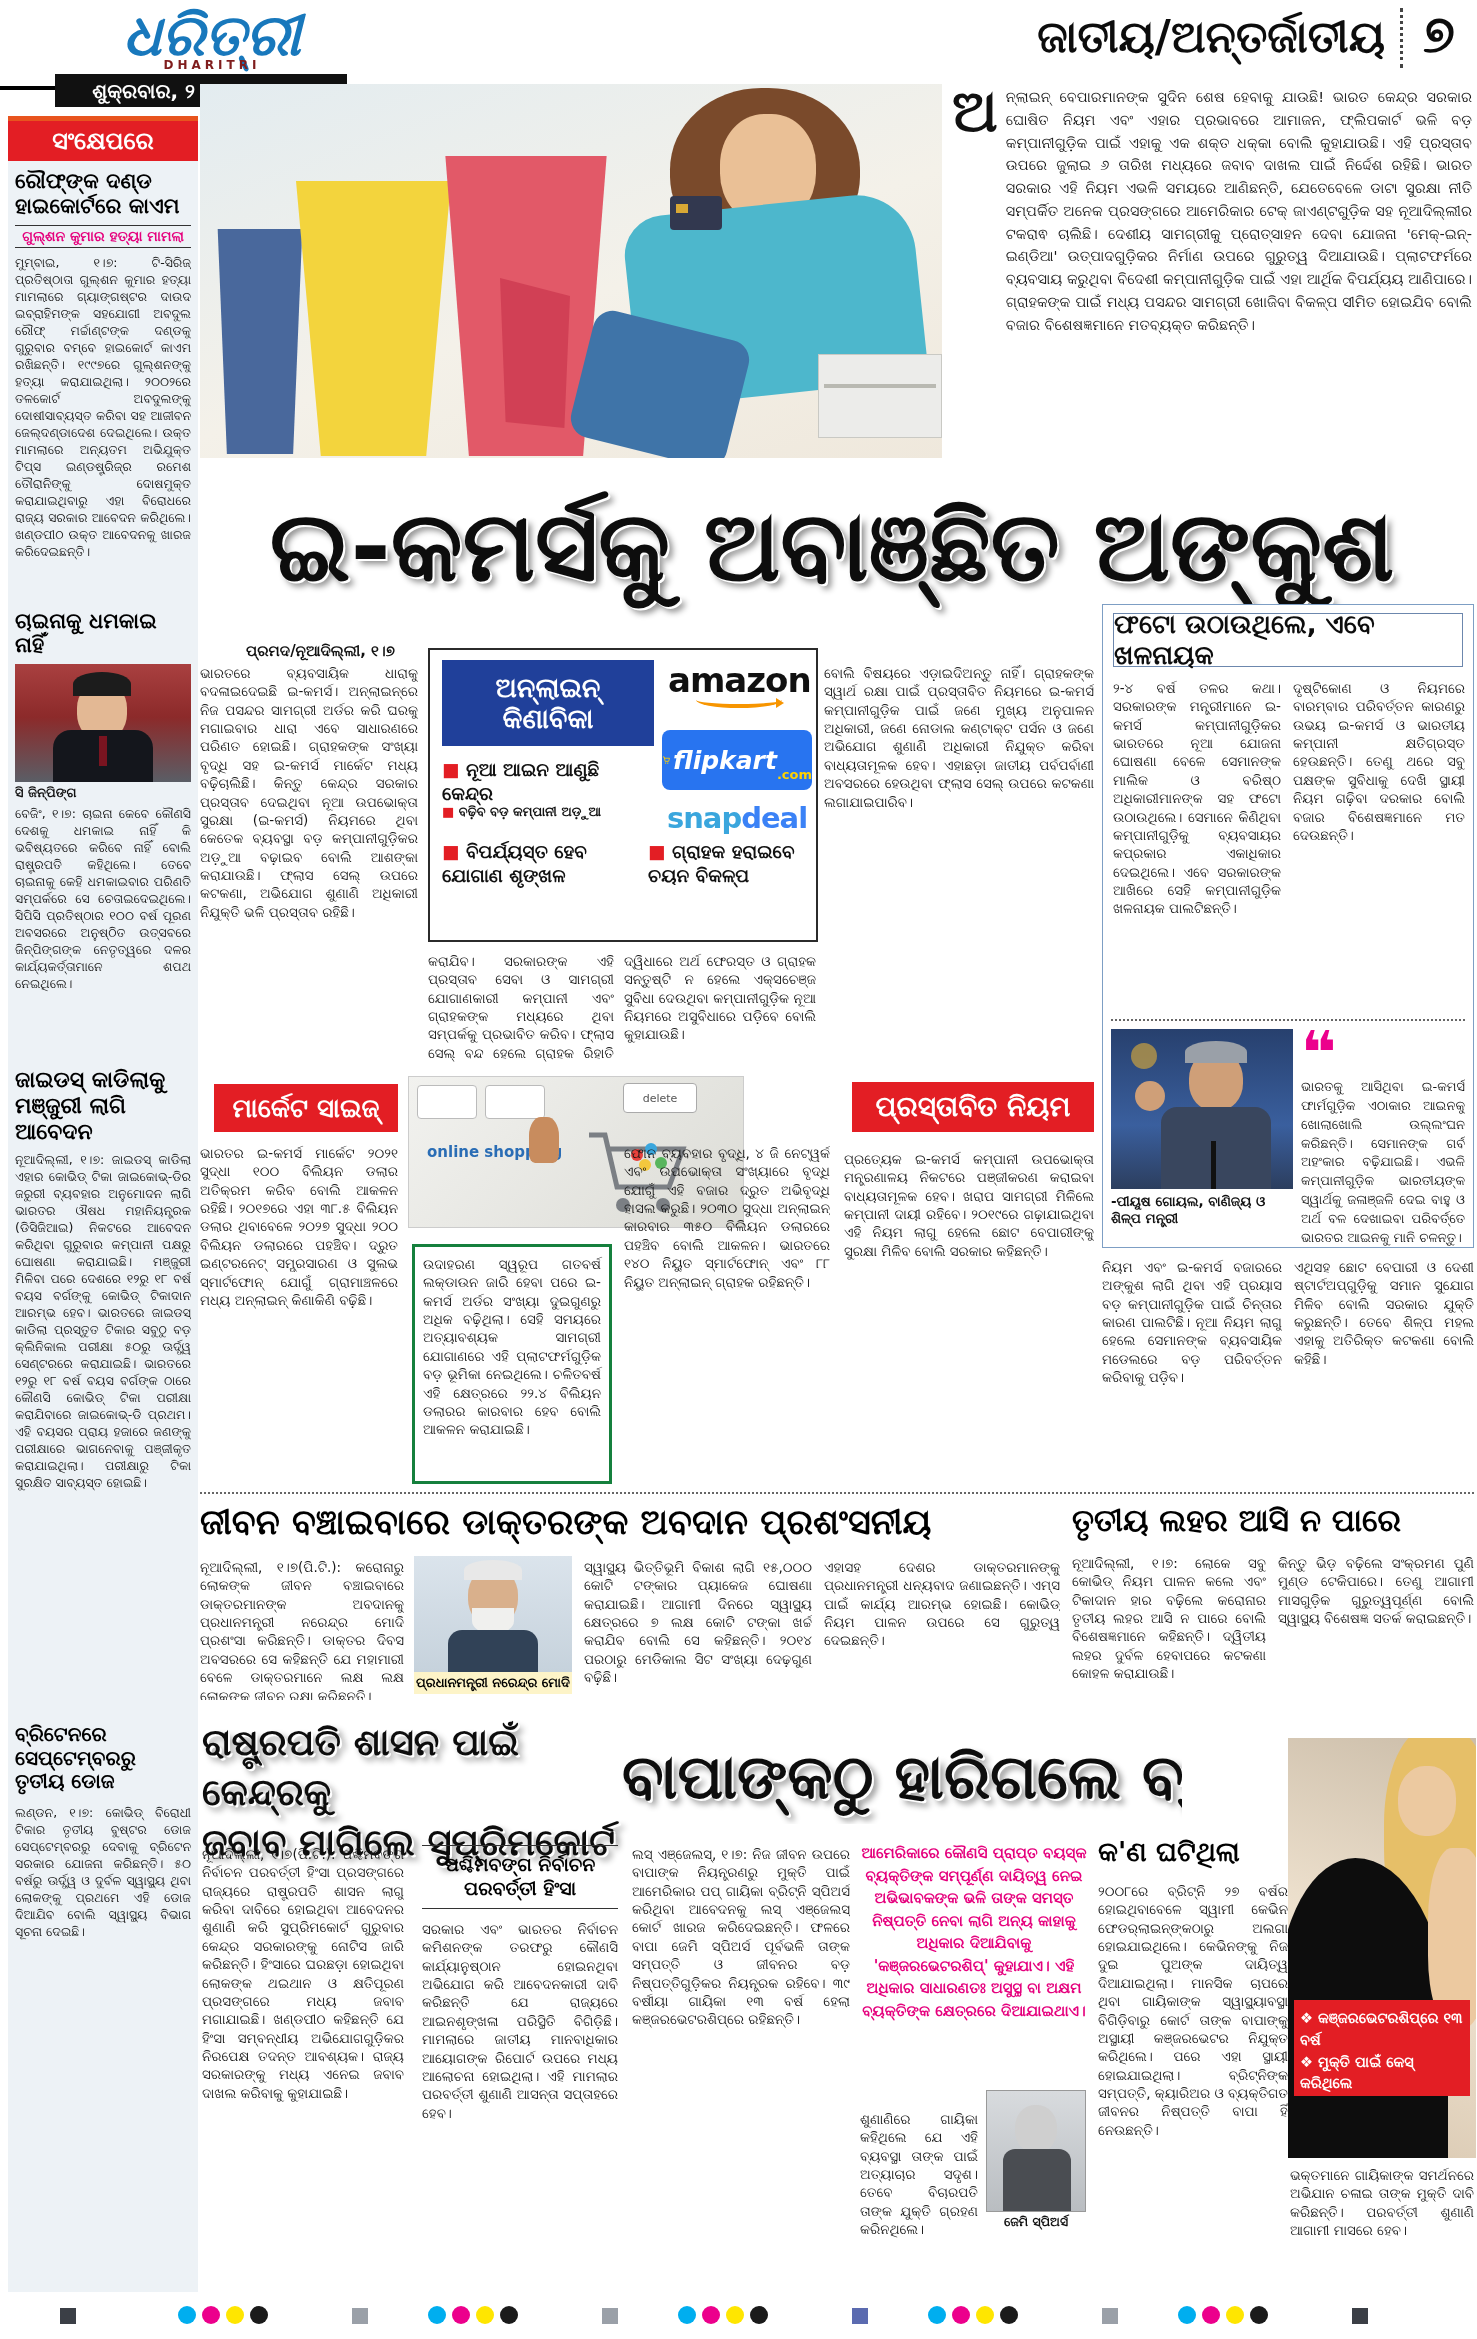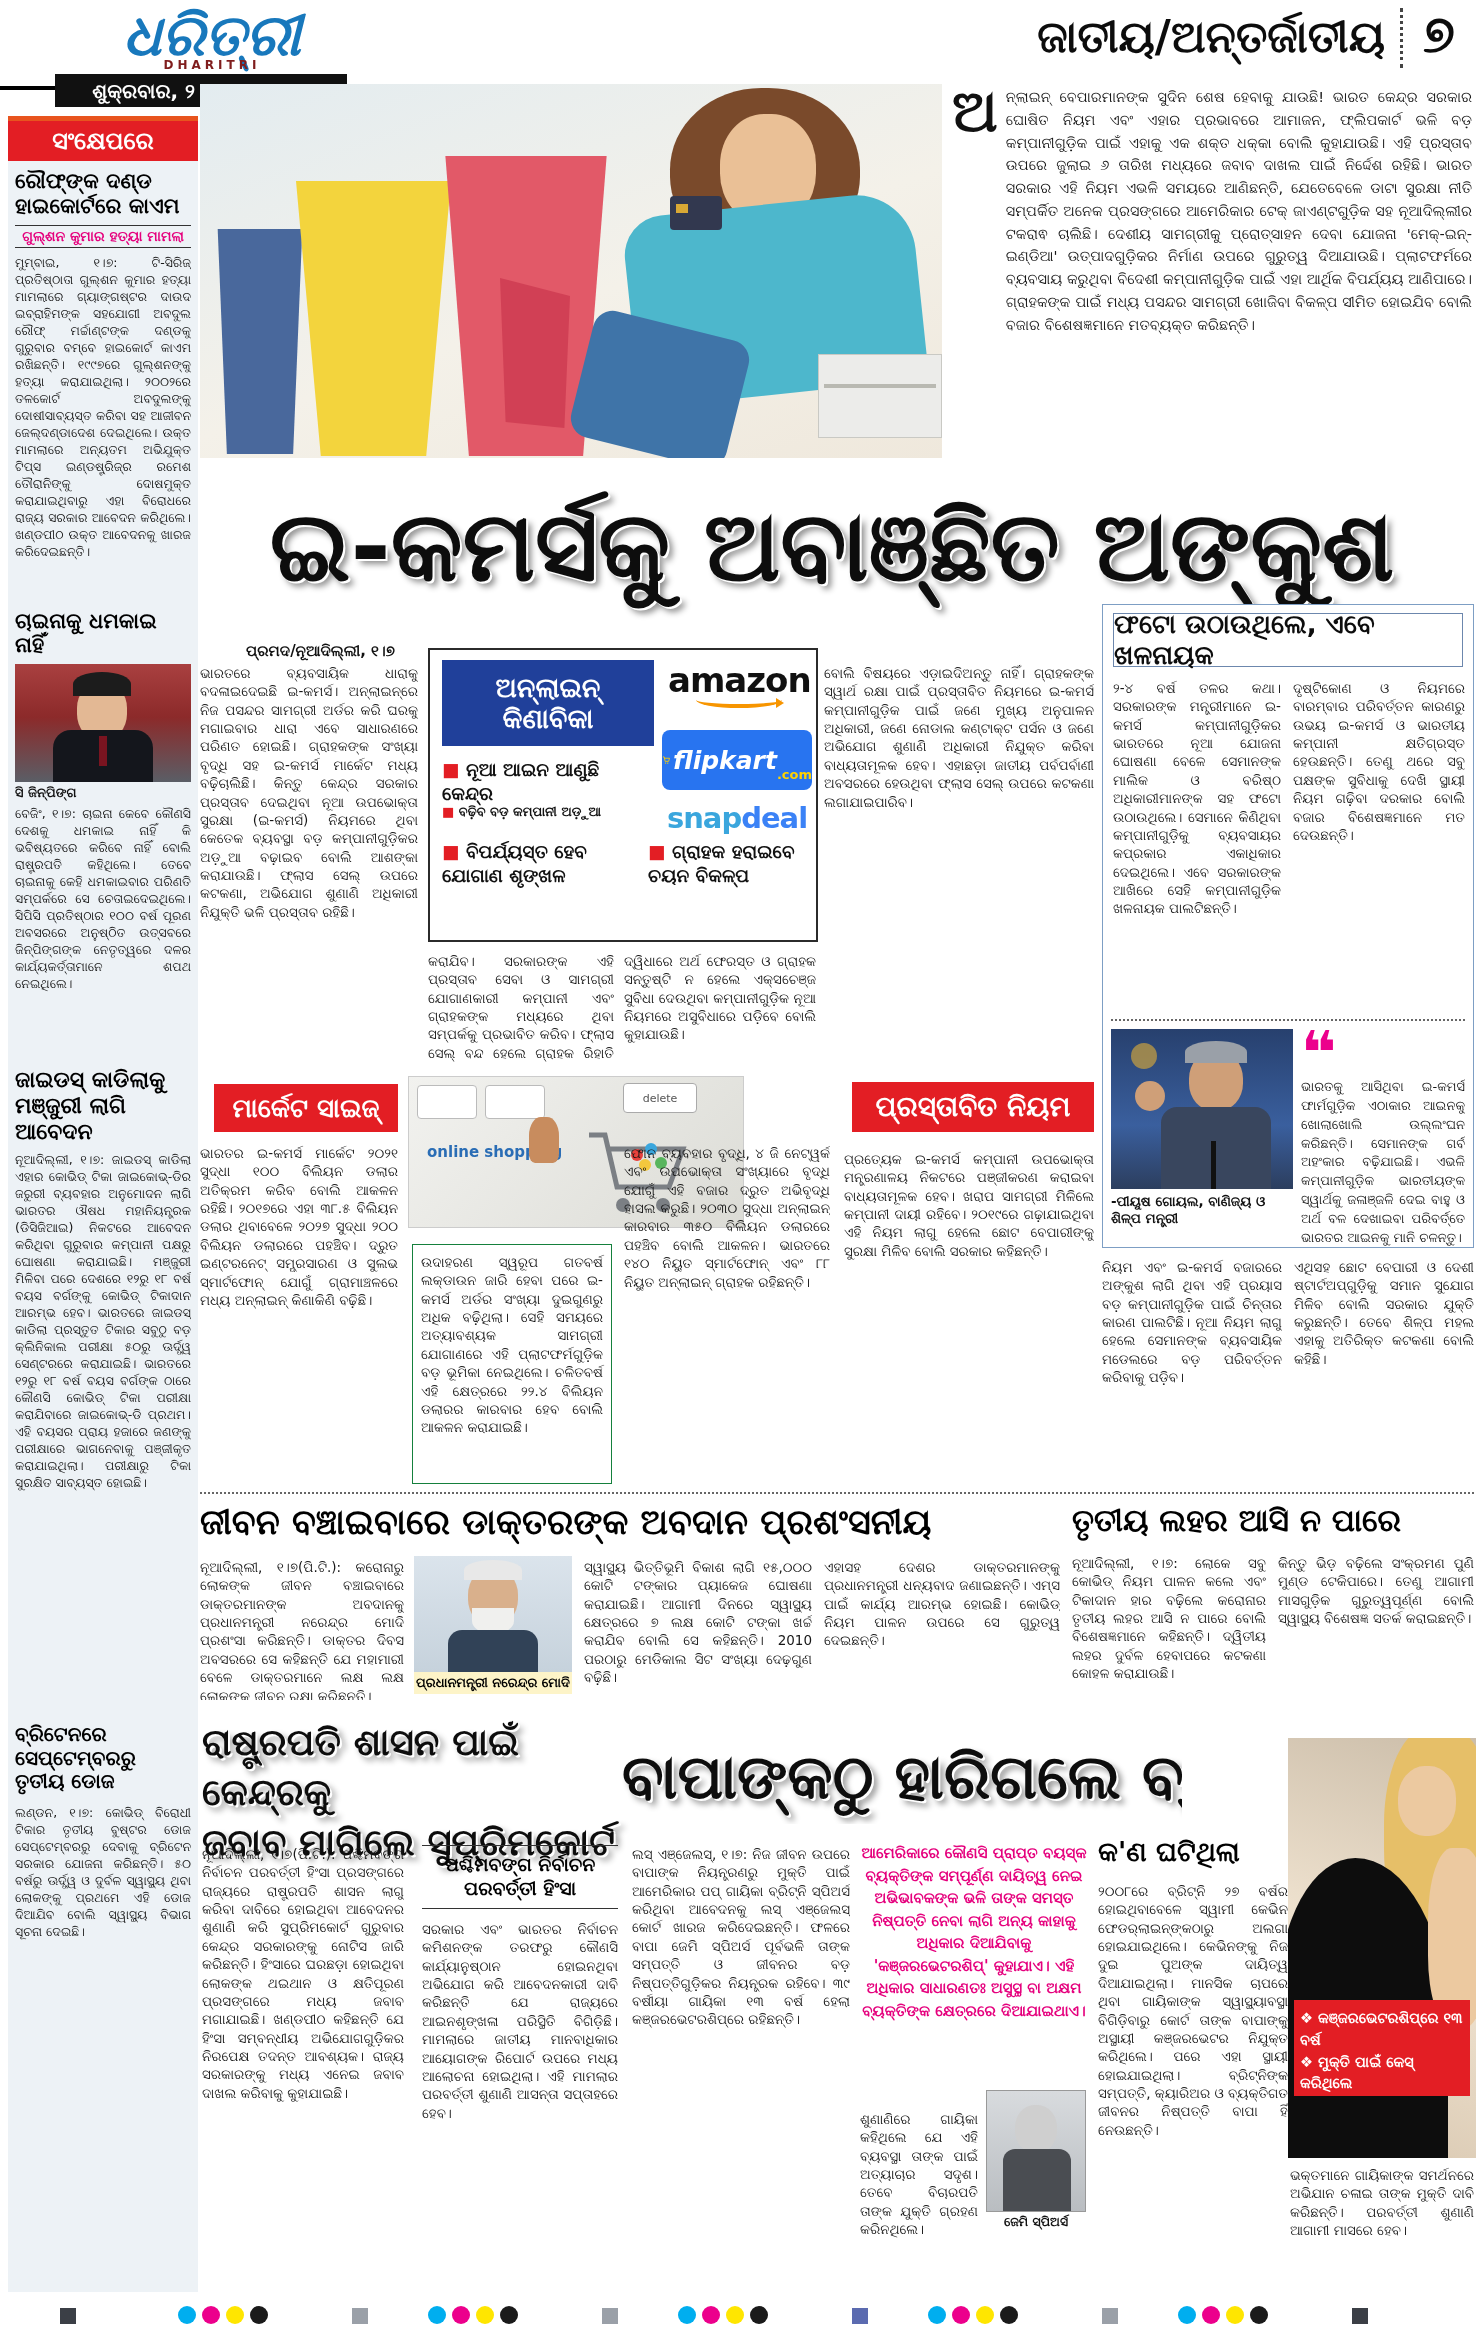--- a/index.html
+++ b/index.html
@@ -128,21 +128,21 @@
       <circle cx="58" cy="30" r="6" fill="#e8413c"></circle>
         <circle cx="72" cy="24" r="6" fill="#3aa6dd"></circle>
         <circle cx="66" cy="40" r="6" fill="#f3c73d"></circle>
         <circle cx="82" cy="38" r="6" fill="#59b55e"></circle>
     </svg>
     <div style="position:absolute;left:120px;top:40px;width:30px;height:46px;background:#c88c5e;border-radius:40% 40% 20% 20%;"></div>
   </div>
   <div class="abs red-label" style="left:852px;top:1082px;width:242px;height:50px;font-size:28px;">ପ୍ରସ୍ତାବିତ ନିୟମ</div>
 
   <div class="abs txt" style="left:200px;top:1144px;width:198px;height:340px;">ଭାରତର ଇ-କମର୍ସ ମାର୍କେଟ ୨୦୨୧ ସୁଦ୍ଧା ୧୦୦ ବିଲିୟନ ଡଲାର ଅତିକ୍ରମ କରିବ ବୋଲି ଆକଳନ ରହିଛି। ୨୦୧୭ରେ ଏହା ୩୮.୫ ବିଲିୟନ ଡଲାର ଥିବାବେଳେ ୨୦୨୭ ସୁଦ୍ଧା ୨୦୦ ବିଲିୟନ ଡଲାରରେ ପହଞ୍ଚିବ। ଦ୍ରୁତ ଇଣ୍ଟରନେଟ୍ ସମ୍ପ୍ରସାରଣ ଓ ସୁଲଭ ସ୍ମାର୍ଟଫୋନ୍ ଯୋଗୁଁ ଗ୍ରାମାଞ୍ଚଳରେ ମଧ୍ୟ ଅନ୍‌ଲାଇନ୍ କିଣାକିଣି ବଢ଼ିଛି।</div>
-  <div class="abs txt" style="left:412px;top:1244px;width:200px;height:240px;border:1px solid #15803d;padding:8px;">ଉଦାହରଣ ସ୍ୱରୂପ ଗତବର୍ଷ ଲକ୍‌ଡାଉନ ଜାରି ହେବା ପରେ ଇ-କମର୍ସ ଅର୍ଡର ସଂଖ୍ୟା ଦୁଇଗୁଣରୁ ଅଧିକ ବଢ଼ିଥିଲା। ସେହି ସମୟରେ ଅତ୍ୟାବଶ୍ୟକ ସାମଗ୍ରୀ ଯୋଗାଣରେ ଏହି ପ୍ଲାଟଫର୍ମଗୁଡ଼ିକ ବଡ଼ ଭୂମିକା ନେଇଥିଲେ। ଚଳିତବର୍ଷ ଏହି କ୍ଷେତ୍ରରେ ୨୨.୪ ବିଲିୟନ ଡଲାରର କାରବାର ହେବ ବୋଲି ଆକଳନ କରାଯାଇଛି।</div>
+  <div class="abs txt" style="left:412px;top:1244px;width:200px;height:240px;border:3px solid #15803d;padding:8px;">ଉଦାହରଣ ସ୍ୱରୂପ ଗତବର୍ଷ ଲକ୍‌ଡାଉନ ଜାରି ହେବା ପରେ ଇ-କମର୍ସ ଅର୍ଡର ସଂଖ୍ୟା ଦୁଇଗୁଣରୁ ଅଧିକ ବଢ଼ିଥିଲା। ସେହି ସମୟରେ ଅତ୍ୟାବଶ୍ୟକ ସାମଗ୍ରୀ ଯୋଗାଣରେ ଏହି ପ୍ଲାଟଫର୍ମଗୁଡ଼ିକ ବଡ଼ ଭୂମିକା ନେଇଥିଲେ। ଚଳିତବର୍ଷ ଏହି କ୍ଷେତ୍ରରେ ୨୨.୪ ବିଲିୟନ ଡଲାରର କାରବାର ହେବ ବୋଲି ଆକଳନ କରାଯାଇଛି।</div>
   <div class="abs txt" style="left:624px;top:1144px;width:206px;height:340px;">ଫୋନ ବ୍ୟବହାର ବୃଦ୍ଧି, ୪ ଜି ନେଟ୍‌ୱର୍କ ଏବଂ ଉପଭୋକ୍ତା ସଂଖ୍ୟାରେ ବୃଦ୍ଧି ଯୋଗୁଁ ଏହି ବଜାର ଦ୍ରୁତ ଅଭିବୃଦ୍ଧି ହାସଲ କରୁଛି। ୨୦୩୦ ସୁଦ୍ଧା ଅନ୍‌ଲାଇନ୍ କାରବାର ୩୫୦ ବିଲିୟନ ଡଲାରରେ ପହଞ୍ଚିବ ବୋଲି ଆକଳନ। ଭାରତରେ ୧୪୦ ନିୟୁତ ସ୍ମାର୍ଟଫୋନ୍ ଏବଂ ୮୮ ନିୟୁତ ଅନ୍‌ଲାଇନ୍ ଗ୍ରାହକ ରହିଛନ୍ତି।</div>
   <div class="abs txt" style="left:844px;top:1150px;width:250px;height:334px;">ପ୍ରତ୍ୟେକ ଇ-କମର୍ସ କମ୍ପାନୀ ଉପଭୋକ୍ତା ମନ୍ତ୍ରଣାଳୟ ନିକଟରେ ପଞ୍ଜୀକରଣ କରାଇବା ବାଧ୍ୟତାମୂଳକ ହେବ। ଖରାପ ସାମଗ୍ରୀ ମିଳିଲେ କମ୍ପାନୀ ଦାୟୀ ରହିବେ। ୨୦୧୯ରେ ଗଢ଼ାଯାଇଥିବା ଏହି ନିୟମ ଲାଗୁ ହେଲେ ଛୋଟ ବେପାରୀଙ୍କୁ ସୁରକ୍ଷା ମିଳିବ ବୋଲି ସରକାର କହିଛନ୍ତି।</div>
 
   <div class="abs" style="left:1102px;top:604px;width:372px;height:644px;border:1px solid #7d9ec4;background:#fff;">
     <div style="position:absolute;left:10px;top:8px;width:350px;height:54px;border:1.5px solid #6c87ad;display:flex;align-items:center;justify-content:center;font-size:26px;font-weight:bold;color:#0d0d0d;">ଫଟୋ ଉଠାଉଥିଲେ, ଏବେ ଖଳନାୟକ</div>
     <div class="txt" style="position:absolute;left:10px;top:74px;width:168px;height:334px;">୨-୪ ବର୍ଷ ତଳର କଥା। ସରକାରଙ୍କ ମନ୍ତ୍ରୀମାନେ ଇ-କମର୍ସ କମ୍ପାନୀଗୁଡ଼ିକର ଭାରତରେ ନୂଆ ଯୋଜନା ଘୋଷଣା ବେଳେ ସେମାନଙ୍କ ମାଲିକ ଓ ବରିଷ୍ଠ ଅଧିକାରୀମାନଙ୍କ ସହ ଫଟୋ ଉଠାଉଥିଲେ। ସେମାନେ କିଣିଥିବା କମ୍ପାନୀଗୁଡ଼ିକୁ ବ୍ୟବସାୟର କପ୍ରକାର ଏକାଧିକାର ଦେଇଥିଲେ। ଏବେ ସରକାରଙ୍କ ଆଖିରେ ସେହି କମ୍ପାନୀଗୁଡ଼ିକ ଖଳନାୟକ ପାଲଟିଛନ୍ତି।</div>
     <div class="txt" style="position:absolute;left:190px;top:74px;width:172px;height:334px;">ଦୃଷ୍ଟିକୋଣ ଓ ନିୟମରେ ବାରମ୍ବାର ପରିବର୍ତ୍ତନ କାରଣରୁ ଉଭୟ ଇ-କମର୍ସ ଓ ଭାରତୀୟ କମ୍ପାନୀ କ୍ଷତିଗ୍ରସ୍ତ ହେଉଛନ୍ତି। ତେଣୁ ଥରେ ସବୁ ପକ୍ଷଙ୍କ ସୁବିଧାକୁ ଦେଖି ସ୍ଥାୟୀ ନିୟମ ଗଢ଼ିବା ଦରକାର ବୋଲି ବଜାର ବିଶେଷଜ୍ଞମାନେ ମତ ଦେଉଛନ୍ତି।</div>
     <div class="dotted-rule" style="position:absolute;left:8px;top:414px;width:354px;"></div>
 
     <div style="position:absolute;left:8px;top:424px;width:182px;height:160px;background:linear-gradient(180deg,#27406e 0%,#3a5f9e 60%,#2c3e5e 100%);overflow:hidden;">
@@ -167,21 +167,21 @@
   <div class="abs col-head" style="left:200px;top:1502px;width:878px;height:48px;font-size:35px;white-space:nowrap;overflow:hidden;">ଜୀବନ ବଞ୍ଚାଇବାରେ ଡାକ୍ତରଙ୍କ ଅବଦାନ ପ୍ରଶଂସନୀୟ</div>
   <div class="abs txt" style="left:200px;top:1558px;width:204px;height:142px;">ନୂଆଦିଲ୍ଲୀ, ୧।୭(ପି.ଟି.): କରୋନାରୁ ଲୋକଙ୍କ ଜୀବନ ବଞ୍ଚାଇବାରେ ଡାକ୍ତରମାନଙ୍କ ଅବଦାନକୁ ପ୍ରଧାନମନ୍ତ୍ରୀ ନରେନ୍ଦ୍ର ମୋଦି ପ୍ରଶଂସା କରିଛନ୍ତି। ଡାକ୍ତର ଦିବସ ଅବସରରେ ସେ କହିଛନ୍ତି ଯେ ମହାମାରୀ ବେଳେ ଡାକ୍ତରମାନେ ଲକ୍ଷ ଲକ୍ଷ ଲୋକଙ୍କ ଜୀବନ ରକ୍ଷା କରିଛନ୍ତି।</div>
 
   <div class="abs" style="left:414px;top:1556px;width:158px;height:116px;background:linear-gradient(180deg,#dbe4ec 0%,#c6d2dc 100%);overflow:hidden;">
     <div style="position:absolute;left:54px;top:12px;width:50px;height:58px;border-radius:46%;background:#d9b08c;"></div>
     <div style="position:absolute;left:50px;top:4px;width:58px;height:20px;border-radius:50% 50% 0 0;background:#e8e8e8;"></div>
     <div style="position:absolute;left:58px;top:52px;width:42px;height:26px;border-radius:0 0 50% 50%;background:#f0f0ee;"></div>
     <div style="position:absolute;left:34px;top:74px;width:90px;height:42px;border-radius:14px 14px 0 0;background:#314257;"></div>
   </div>
   <div class="abs" style="left:414px;top:1672px;width:158px;height:22px;background:#fdf4c8;font-size:13px;font-weight:bold;display:flex;align-items:center;justify-content:center;">ପ୍ରଧାନମନ୍ତ୍ରୀ ନରେନ୍ଦ୍ର ମୋଦି</div>
-  <div class="abs txt" style="left:584px;top:1558px;width:228px;height:142px;">ସ୍ୱାସ୍ଥ୍ୟ ଭିତ୍ତିଭୂମି ବିକାଶ ଲାଗି ୧୫,୦୦୦ କୋଟି ଟଙ୍କାର ପ୍ୟାକେଜ ଘୋଷଣା କରାଯାଇଛି। ଆଗାମୀ ଦିନରେ ସ୍ୱାସ୍ଥ୍ୟ କ୍ଷେତ୍ରରେ ୭ ଲକ୍ଷ କୋଟି ଟଙ୍କା ଖର୍ଚ୍ଚ କରାଯିବ ବୋଲି ସେ କହିଛନ୍ତି। 2010 ପରଠାରୁ ମେଡିକାଲ ସିଟ ସଂଖ୍ୟା ଦେଢ଼ଗୁଣ ବଢ଼ିଛି।</div>
+  <div class="abs txt" style="left:584px;top:1558px;width:228px;height:142px;">ସ୍ୱାସ୍ଥ୍ୟ ଭିତ୍ତିଭୂମି ବିକାଶ ଲାଗି ୧୫,୦୦୦ କୋଟି ଟଙ୍କାର ପ୍ୟାକେଜ ଘୋଷଣା କରାଯାଇଛି। ଆଗାମୀ ଦିନରେ ସ୍ୱାସ୍ଥ୍ୟ କ୍ଷେତ୍ରରେ ୭ ଲକ୍ଷ କୋଟି ଟଙ୍କା ଖର୍ଚ୍ଚ କରାଯିବ ବୋଲି ସେ କହିଛନ୍ତି। ୨୦୧୪ ପରଠାରୁ ମେଡିକାଲ ସିଟ ସଂଖ୍ୟା ଦେଢ଼ଗୁଣ ବଢ଼ିଛି।</div>
   <div class="abs txt" style="left:824px;top:1558px;width:236px;height:142px;">ଏହାସହ ଦେଶର ଡାକ୍ତରମାନଙ୍କୁ ପ୍ରଧାନମନ୍ତ୍ରୀ ଧନ୍ୟବାଦ ଜଣାଇଛନ୍ତି। ଏମ୍ସ ପାଇଁ କାର୍ଯ୍ୟ ଆରମ୍ଭ ହୋଇଛି। କୋଭିଡ୍ ନିୟମ ପାଳନ ଉପରେ ସେ ଗୁରୁତ୍ୱ ଦେଇଛନ୍ତି।</div>
 
   <div class="abs col-head" style="left:1072px;top:1502px;width:402px;height:44px;font-size:31px;white-space:nowrap;overflow:hidden;">ତୃତୀୟ ଲହର ଆସି ନ ପାରେ</div>
   <div class="abs txt" style="left:1072px;top:1554px;width:194px;height:148px;">ନୂଆଦିଲ୍ଲୀ, ୧।୭: ଲୋକେ ସବୁ କୋଭିଡ୍ ନିୟମ ପାଳନ କଲେ ଏବଂ ଟିକାଦାନ ହାର ବଢ଼ିଲେ କରୋନାର ତୃତୀୟ ଲହର ଆସି ନ ପାରେ ବୋଲି ବିଶେଷଜ୍ଞମାନେ କହିଛନ୍ତି। ଦ୍ୱିତୀୟ ଲହର ଦୁର୍ବଳ ହେବାପରେ କଟକଣା କୋହଳ କରାଯାଉଛି।</div>
   <div class="abs headline-shadow" style="left:202px;top:1718px;width:420px;height:110px;font-size:37px;font-weight:bold;line-height:1.35;">
     <div>ରାଷ୍ଟ୍ରପତି ଶାସନ ପାଇଁ କେନ୍ଦ୍ରକୁ</div>
     <div>ଜବାବ ମାଗିଲେ ସୁପ୍ରିମକୋର୍ଟ</div>
   </div>
 
   <div class="abs txt" style="left:1278px;top:1554px;width:196px;height:148px;">କିନ୍ତୁ ଭିଡ଼ ବଢ଼ିଲେ ସଂକ୍ରମଣ ପୁଣି ମୁଣ୍ଡ ଟେକିପାରେ। ତେଣୁ ଆଗାମୀ ମାସଗୁଡ଼ିକ ଗୁରୁତ୍ୱପୂର୍ଣ୍ଣ ବୋଲି ସ୍ୱାସ୍ଥ୍ୟ ବିଶେଷଜ୍ଞ ସତର୍କ କରାଇଛନ୍ତି।</div>

